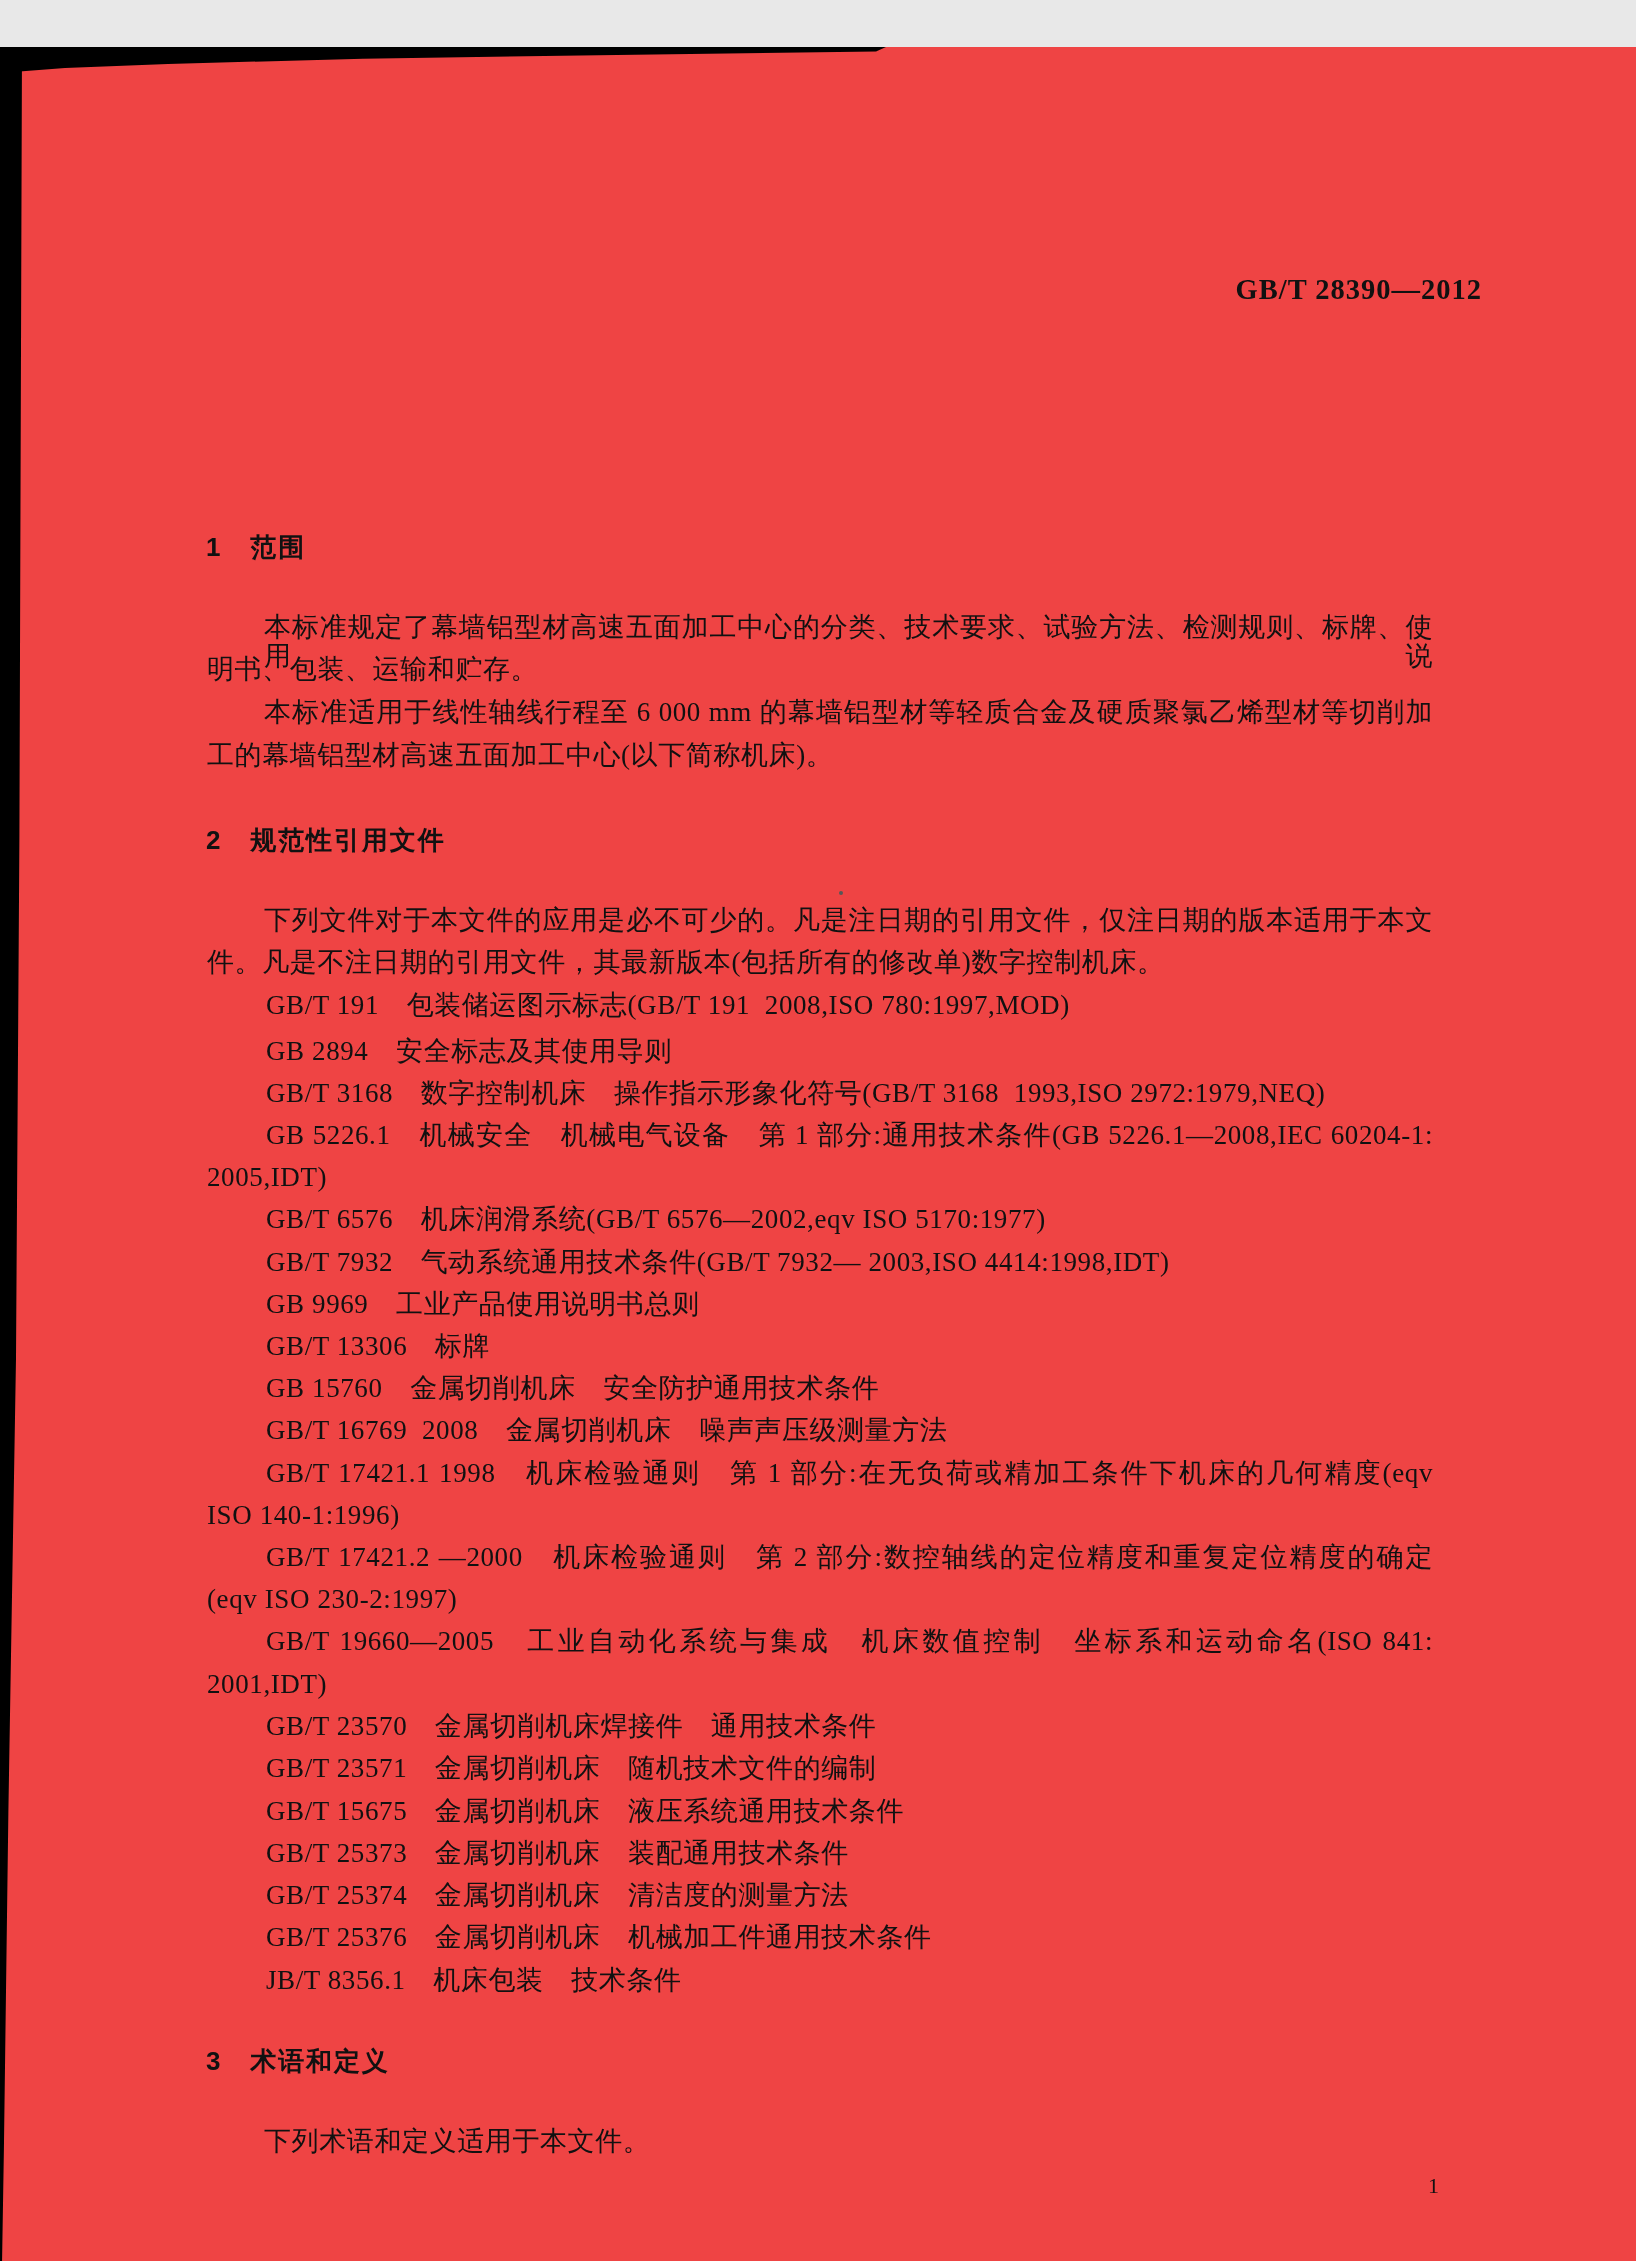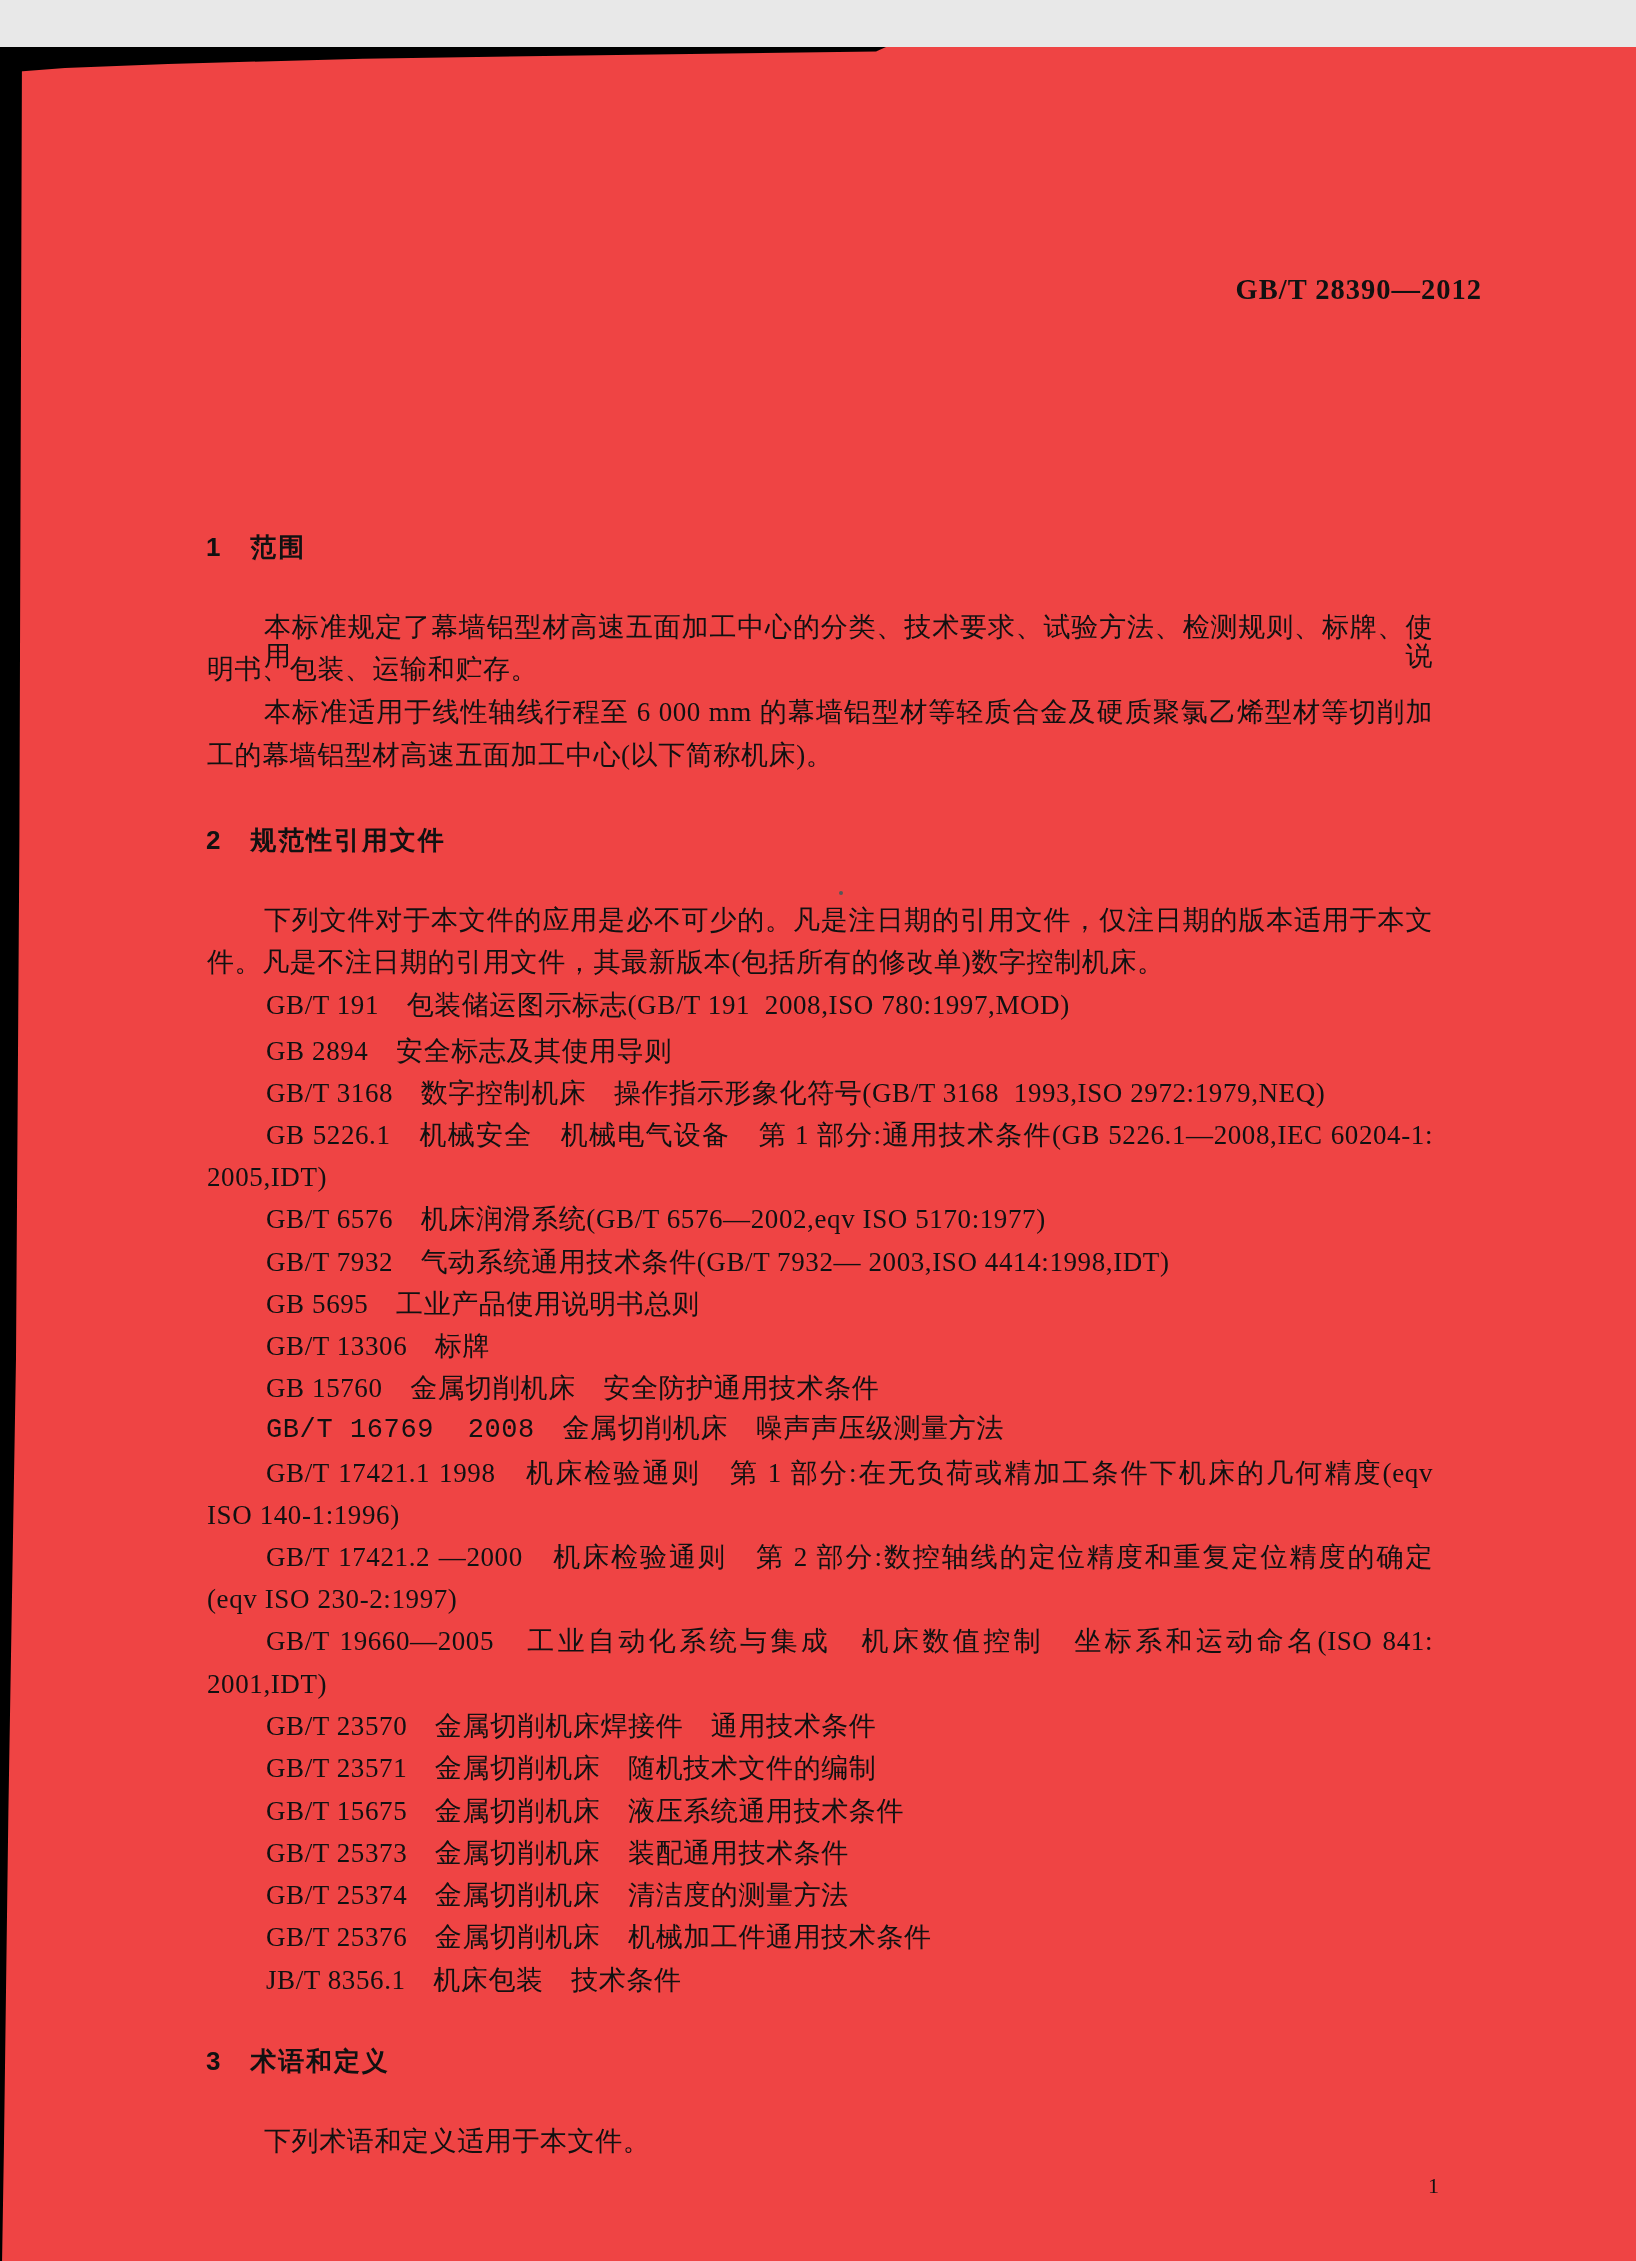--- a/index.html
+++ b/index.html
@@ -78,24 +78,24 @@
       <div class="line heading" style="left: 206px; top: 779px;">2　规范性引用文件</div>
       <div class="line fill" style="left: 264px; top: 859px; width: 1169px;">下列文件对于本文件的应用是必不可少的。凡是注日期的引用文件，仅注日期的版本适用于本文</div>
       <div class="line" style="left: 207px; top: 901px;">件。凡是不注日期的引用文件，其最新版本(包括所有的修改单)数字控制机床。</div>
       <div class="line" style="left: 266px; top: 944px;">GB/T 191　包装储运图示标志(GB/T 191  2008,ISO 780:1997,MOD)</div>
       <div class="line" style="left: 266px; top: 990px;">GB 2894　安全标志及其使用导则</div>
       <div class="line" style="left: 266px; top: 1032px;">GB/T 3168　数字控制机床　操作指示形象化符号(GB/T 3168  1993,ISO 2972:1979,NEQ)</div>
       <div class="line fill" style="left: 266px; top: 1074px; width: 1167px;">GB 5226.1　机械安全　机械电气设备　第 1 部分:通用技术条件(GB 5226.1—2008,IEC 60204-1:</div>
       <div class="line" style="left: 207px; top: 1116px;">2005,IDT)</div>
       <div class="line" style="left: 266px; top: 1158px;">GB/T 6576　机床润滑系统(GB/T 6576—2002,eqv ISO 5170:1977)</div>
       <div class="line" style="left: 266px; top: 1201px;">GB/T 7932　气动系统通用技术条件(GB/T 7932— 2003,ISO 4414:1998,IDT)</div>
-      <div class="line" style="left: 266px; top: 1243px;">GB 5695　工业产品使用说明书总则</div>
+      <div class="line" style="left: 266px; top: 1243px;">GB 9969　工业产品使用说明书总则</div>
       <div class="line" style="left: 266px; top: 1285px;">GB/T 13306　标牌</div>
       <div class="line" style="left: 266px; top: 1327px;">GB 15760　金属切削机床　安全防护通用技术条件</div>
-      <div class="line" style="left: 266px; top: 1369px; font-family: Liberation Mono, monospace;">GB/T 16769  2008　金属切削机床　噪声声压级测量方法</div>
+      <div class="line" style="left: 266px; top: 1369px;">GB/T 16769  2008　金属切削机床　噪声声压级测量方法</div>
       <div class="line fill" style="left: 266px; top: 1412px; width: 1167px;">GB/T 17421.1  1998　机床检验通则　第 1 部分:在无负荷或精加工条件下机床的几何精度(eqv</div>
       <div class="line" style="left: 207px; top: 1454px;">ISO 140-1:1996)</div>
       <div class="line fill" style="left: 266px; top: 1496px; width: 1167px;">GB/T 17421.2 —2000　机床检验通则　第 2 部分:数控轴线的定位精度和重复定位精度的确定</div>
       <div class="line" style="left: 207px; top: 1538px;">(eqv ISO 230-2:1997)</div>
       <div class="line fill" style="left: 266px; top: 1580px; width: 1167px;">GB/T 19660—2005　工业自动化系统与集成　机床数值控制　坐标系和运动命名(ISO 841:</div>
       <div class="line" style="left: 207px; top: 1623px;">2001,IDT)</div>
       <div class="line" style="left: 266px; top: 1665px;">GB/T 23570　金属切削机床焊接件　通用技术条件</div>
       <div class="line" style="left: 266px; top: 1707px;">GB/T 23571　金属切削机床　随机技术文件的编制</div>
       <div class="line" style="left: 266px; top: 1750px;">GB/T 15675　金属切削机床　液压系统通用技术条件</div>
       <div class="line" style="left: 266px; top: 1792px;">GB/T 25373　金属切削机床　装配通用技术条件</div>

